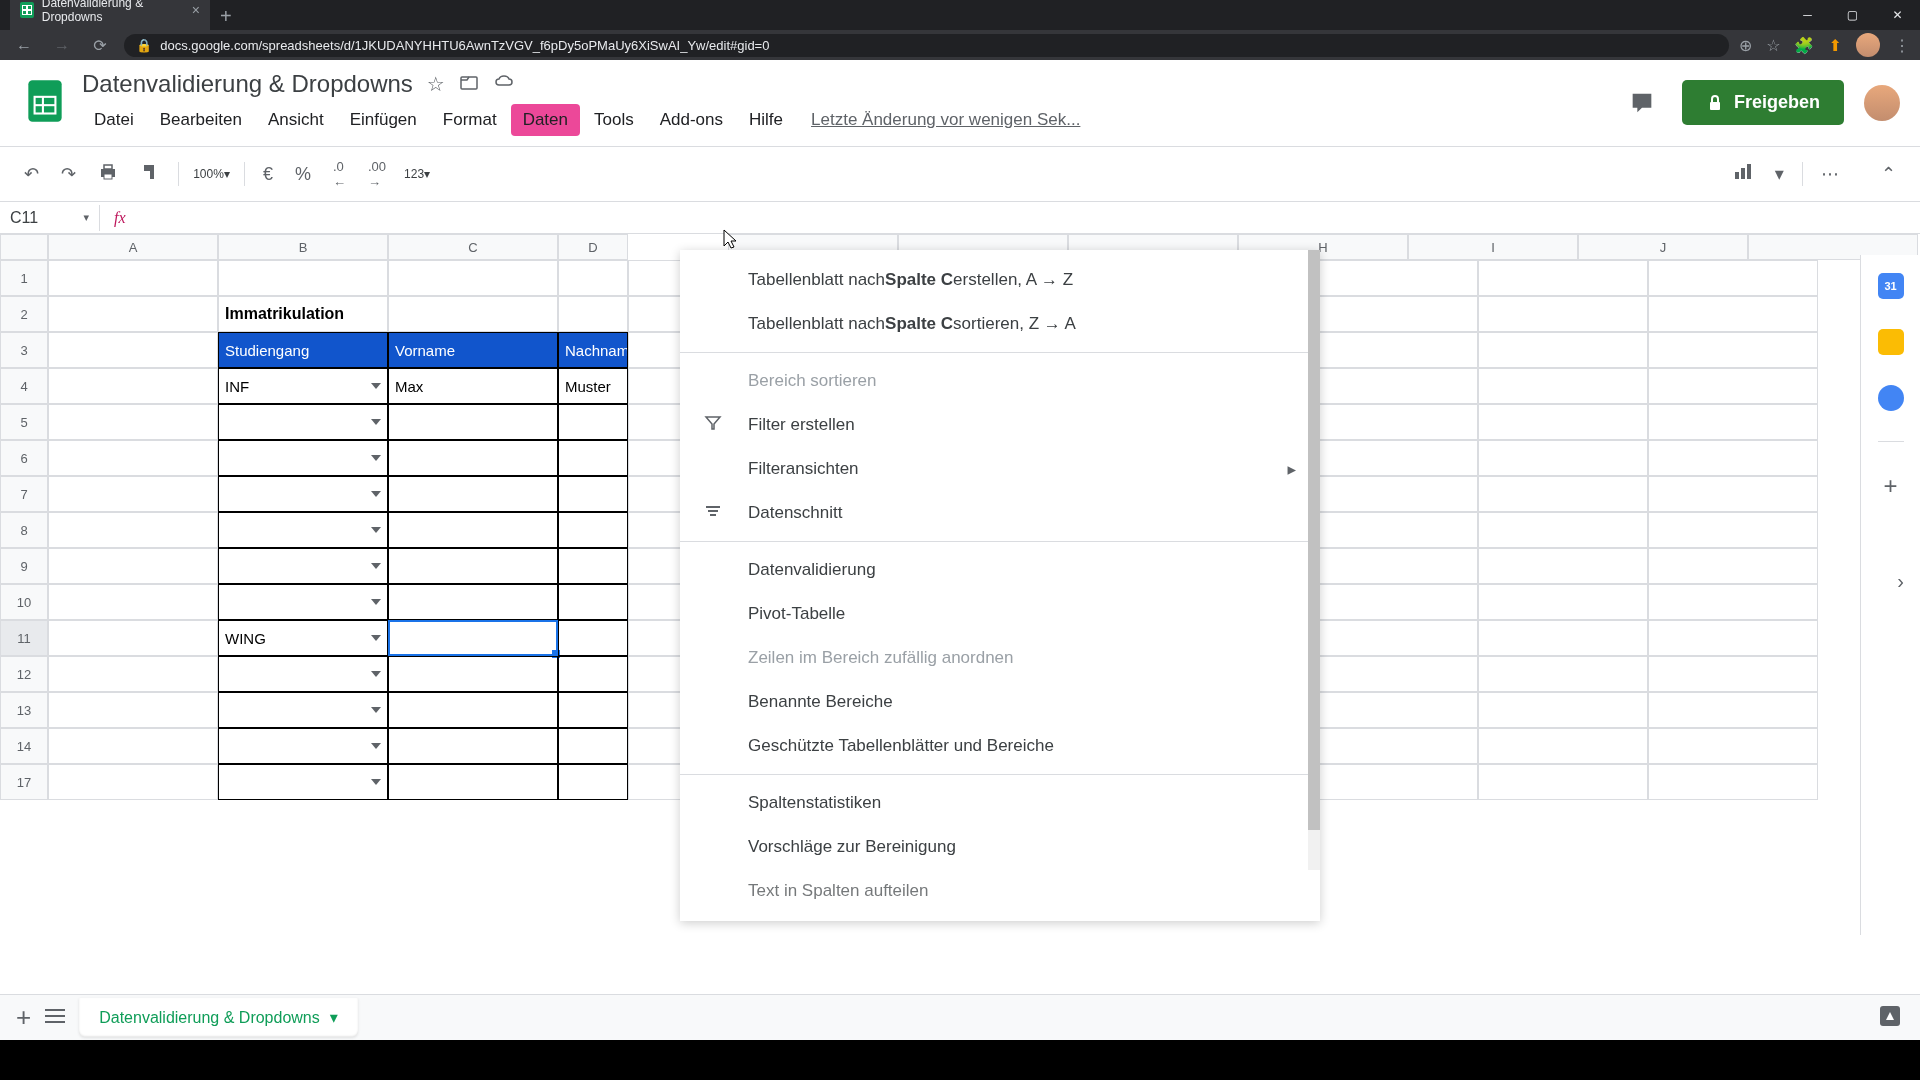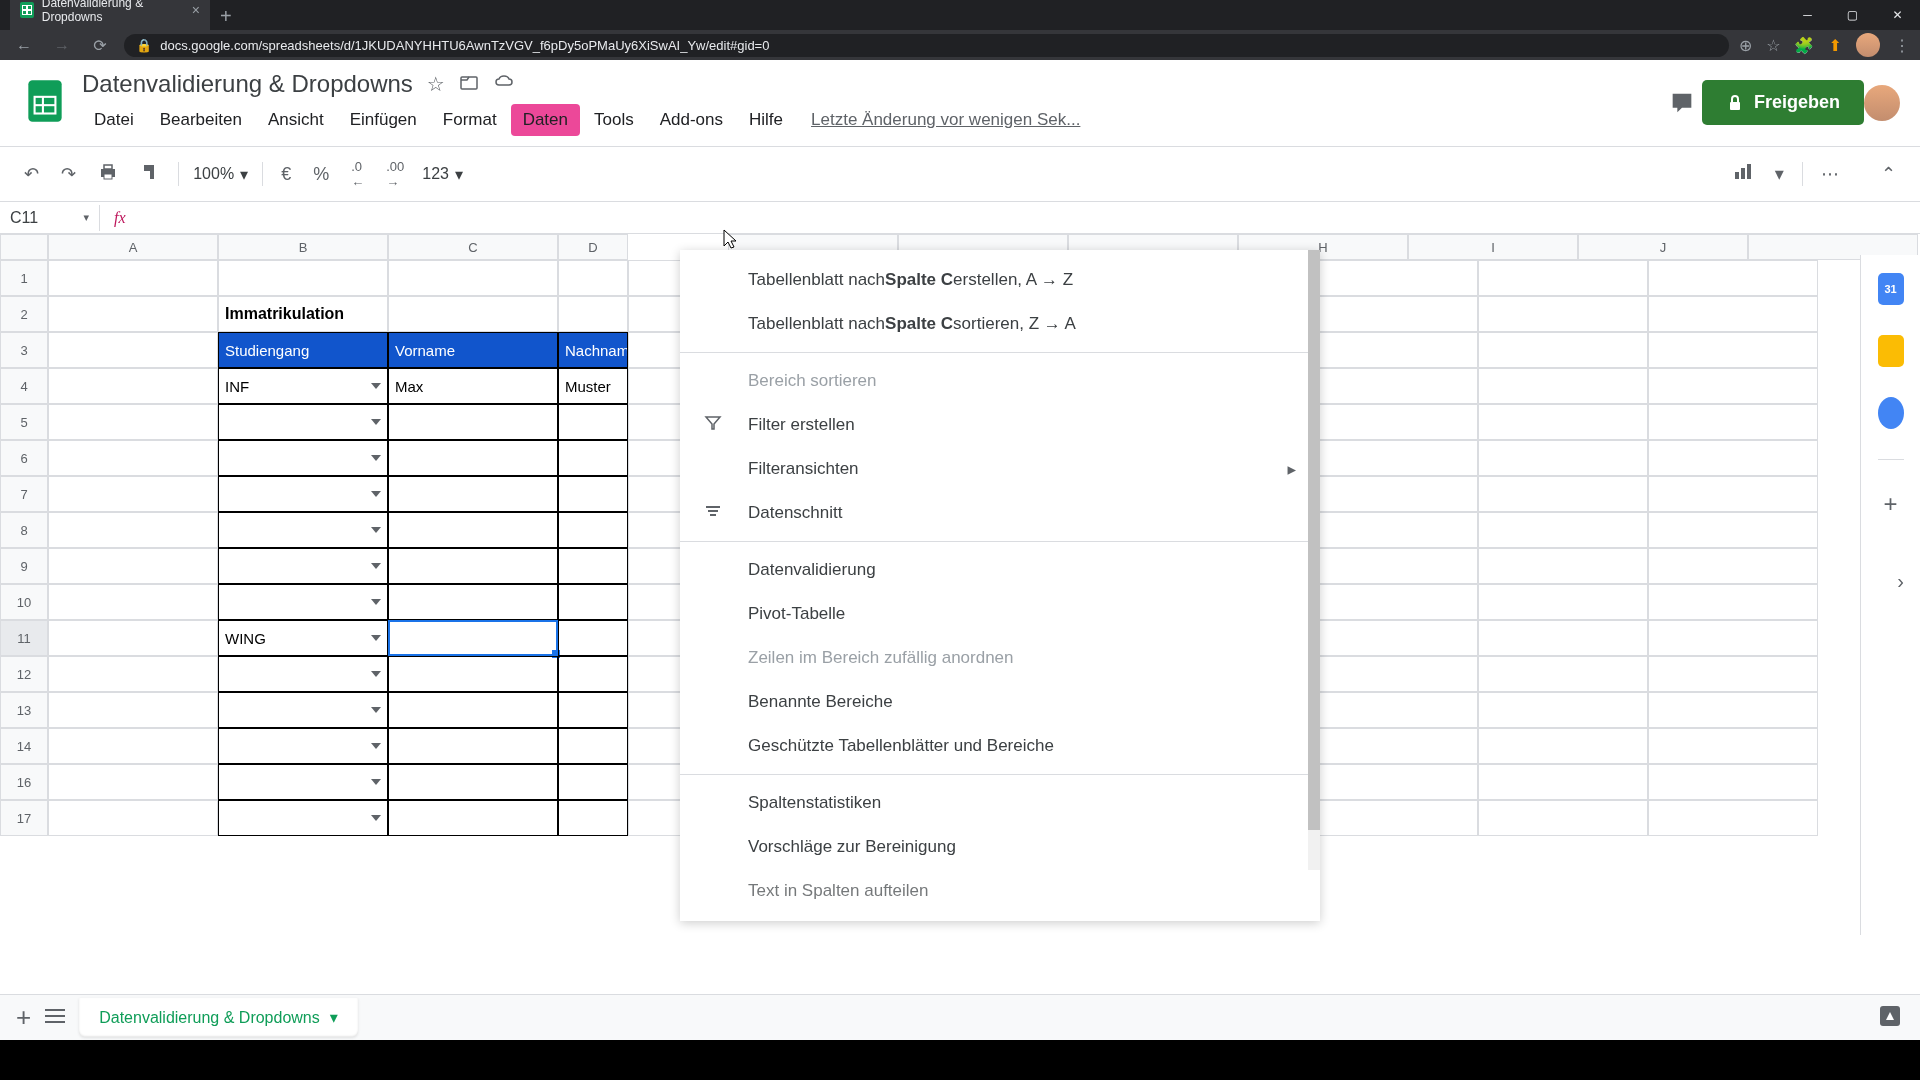--- a/index.html
+++ b/index.html
@@ -26,29 +26,29 @@
 .app-header { display: flex; align-items: flex-start; padding: 10px 20px 0 20px; gap: 12px; }
 .sheets-logo { width: 50px; height: 50px; margin-top: 6px; }
 .header-main { flex: 1; }
 .title-row { display: flex; align-items: center; gap: 14px; }
 .doc-title { font-size: 24px; color: #3c4043; }
 .title-icon { color: #5f6368; font-size: 20px; }
 .menu-bar { display: flex; gap: 2px; margin-top: 6px; align-items: center; }
 .menu-item { padding: 6px 12px; font-size: 17px; color: #202124; border-radius: 4px; cursor: pointer; }
 .menu-item.active { background: #ec4899; }
 .last-edit { font-size: 17px; color: #5f6368; text-decoration: underline; margin-left: 14px; }
-.header-right { display: flex; align-items: center; margin-top: 10px; }
+.header-right { display: flex; align-items: center; gap: 20px; margin-top: 10px; }
 .comment-btn { width: 40px; height: 40px; display: flex; align-items: center; justify-content: center; }
 .share-btn { background: #2e7d32; color: #fff; padding: 12px 24px; border-radius: 5px; font-size: 18px; font-weight: bold; display: flex; align-items: center; gap: 10px; }
 .avatar { width: 36px; height: 36px; border-radius: 50%; background: linear-gradient(#e8a87c, #c38d6e); }
 
 
 .toolbar { border-top: 1px solid #dadce0; border-bottom: 1px solid #dadce0; padding: 8px 20px; display: flex; align-items: center; gap: 14px; margin-top: 10px; }
 .tb-btn { color: #5f6368; font-size: 18px; padding: 4px; }
-.tb-zoom { font-size: 16px; color: #3c4043; display: flex; align-items: center; gap: 6px; }
+.tb-zoom { font-size: 12px; color: #3c4043; display: flex; align-items: center; }
 .tb-sep { width: 1px; height: 24px; background: #dadce0; }
 
 
 .formula-bar { display: flex; align-items: center; border-bottom: 1px solid #dadce0; height: 32px; }
 .cell-ref { width: 100px; padding: 4px 10px; font-size: 16px; color: #3c4043; border-right: 1px solid #dadce0; display: flex; align-items: center; justify-content: space-between; }
 .fx { font-style: italic; color: #be185d; font-size: 16px; padding: 0 14px; font-family: serif; }
 
 
 .sheet-area { position: relative; overflow: hidden; height: 660px; }
 .sheet { display: grid; grid-template-columns: 48px 170px 170px 170px 170px 170px 170px 170px 170px 170px 170px 170px; }
@@ -75,21 +75,21 @@
 .menu-thumb { width: 12px; height: 580px; background: #c1c1c1; }
 
 
 .sheet-tabs { position: absolute; bottom: 40px; left: 0; right: 0; height: 46px; background: #f8f9fa; border-top: 1px solid #dadce0; display: flex; align-items: center; padding: 0 16px; gap: 14px; }
 .sheet-tab { background: #fff; padding: 10px 20px; border-radius: 0 0 6px 6px; font-size: 16px; color: #0f9d58; font-weight: 500; display: flex; align-items: center; gap: 10px; box-shadow: 0 -1px 2px rgba(0,0,0,0.1) inset, 0 1px 3px rgba(0,0,0,0.1); }
 .explore { margin-left: auto; }
 .black-bar { position: absolute; bottom: 0; left: 0; right: 0; height: 40px; background: #000; }
 
 
 .side-panel { position: absolute; right: 0; top: 195px; width: 60px; display: flex; flex-direction: column; align-items: center; gap: 30px; padding-top: 18px; border-left: 1px solid #dadce0; height: 680px; background: #fff; }
-.side-icon { width: 26px; height: 32px; border-radius: 5px; }
+.side-icon { width: 26px; height: 26px; border-radius: 5px; }
 .expand-panel { position: absolute; right: 10px; top: 50%; }
 
 
 .cursor-pointer { position: absolute; left: 722px; top: 168px; z-index: 200; pointer-events: none; }
 </style>
 </head>
 <body>
 
 <div class="browser-chrome">
   <div class="tab-strip">
@@ -446,34 +446,20 @@
           <div class="cell bordered" style="width: 70px;"></div>
           <div class="cell"></div>
           <div class="cell"></div>
           <div class="cell"></div>
           <div class="cell"></div>
           <div class="cell"></div>
           <div class="cell"></div>
           <div class="cell"></div>
         </div>
         <div style="display: grid; grid-template-columns: 48px 170px 170px 170px 70px 170px 170px 170px 170px 170px 170px 170px;">
-          <div class="row-header">16</div>
-          <div class="cell"></div>
-          <div class="cell bordered dropdown-cell"></div>
-          <div class="cell bordered"></div>
-          <div class="cell bordered" style="width: 70px;"></div>
-          <div class="cell"></div>
-          <div class="cell"></div>
-          <div class="cell"></div>
-          <div class="cell"></div>
-          <div class="cell"></div>
-          <div class="cell"></div>
-          <div class="cell"></div>
-        </div>
-        <div style="display: grid; grid-template-columns: 48px 170px 170px 170px 70px 170px 170px 170px 170px 170px 170px 170px;">
           <div class="row-header">17</div>
           <div class="cell"></div>
           <div class="cell bordered dropdown-cell"></div>
           <div class="cell bordered"></div>
           <div class="cell bordered" style="width: 70px;"></div>
           <div class="cell"></div>
           <div class="cell"></div>
           <div class="cell"></div>
           <div class="cell"></div>
           <div class="cell"></div>

